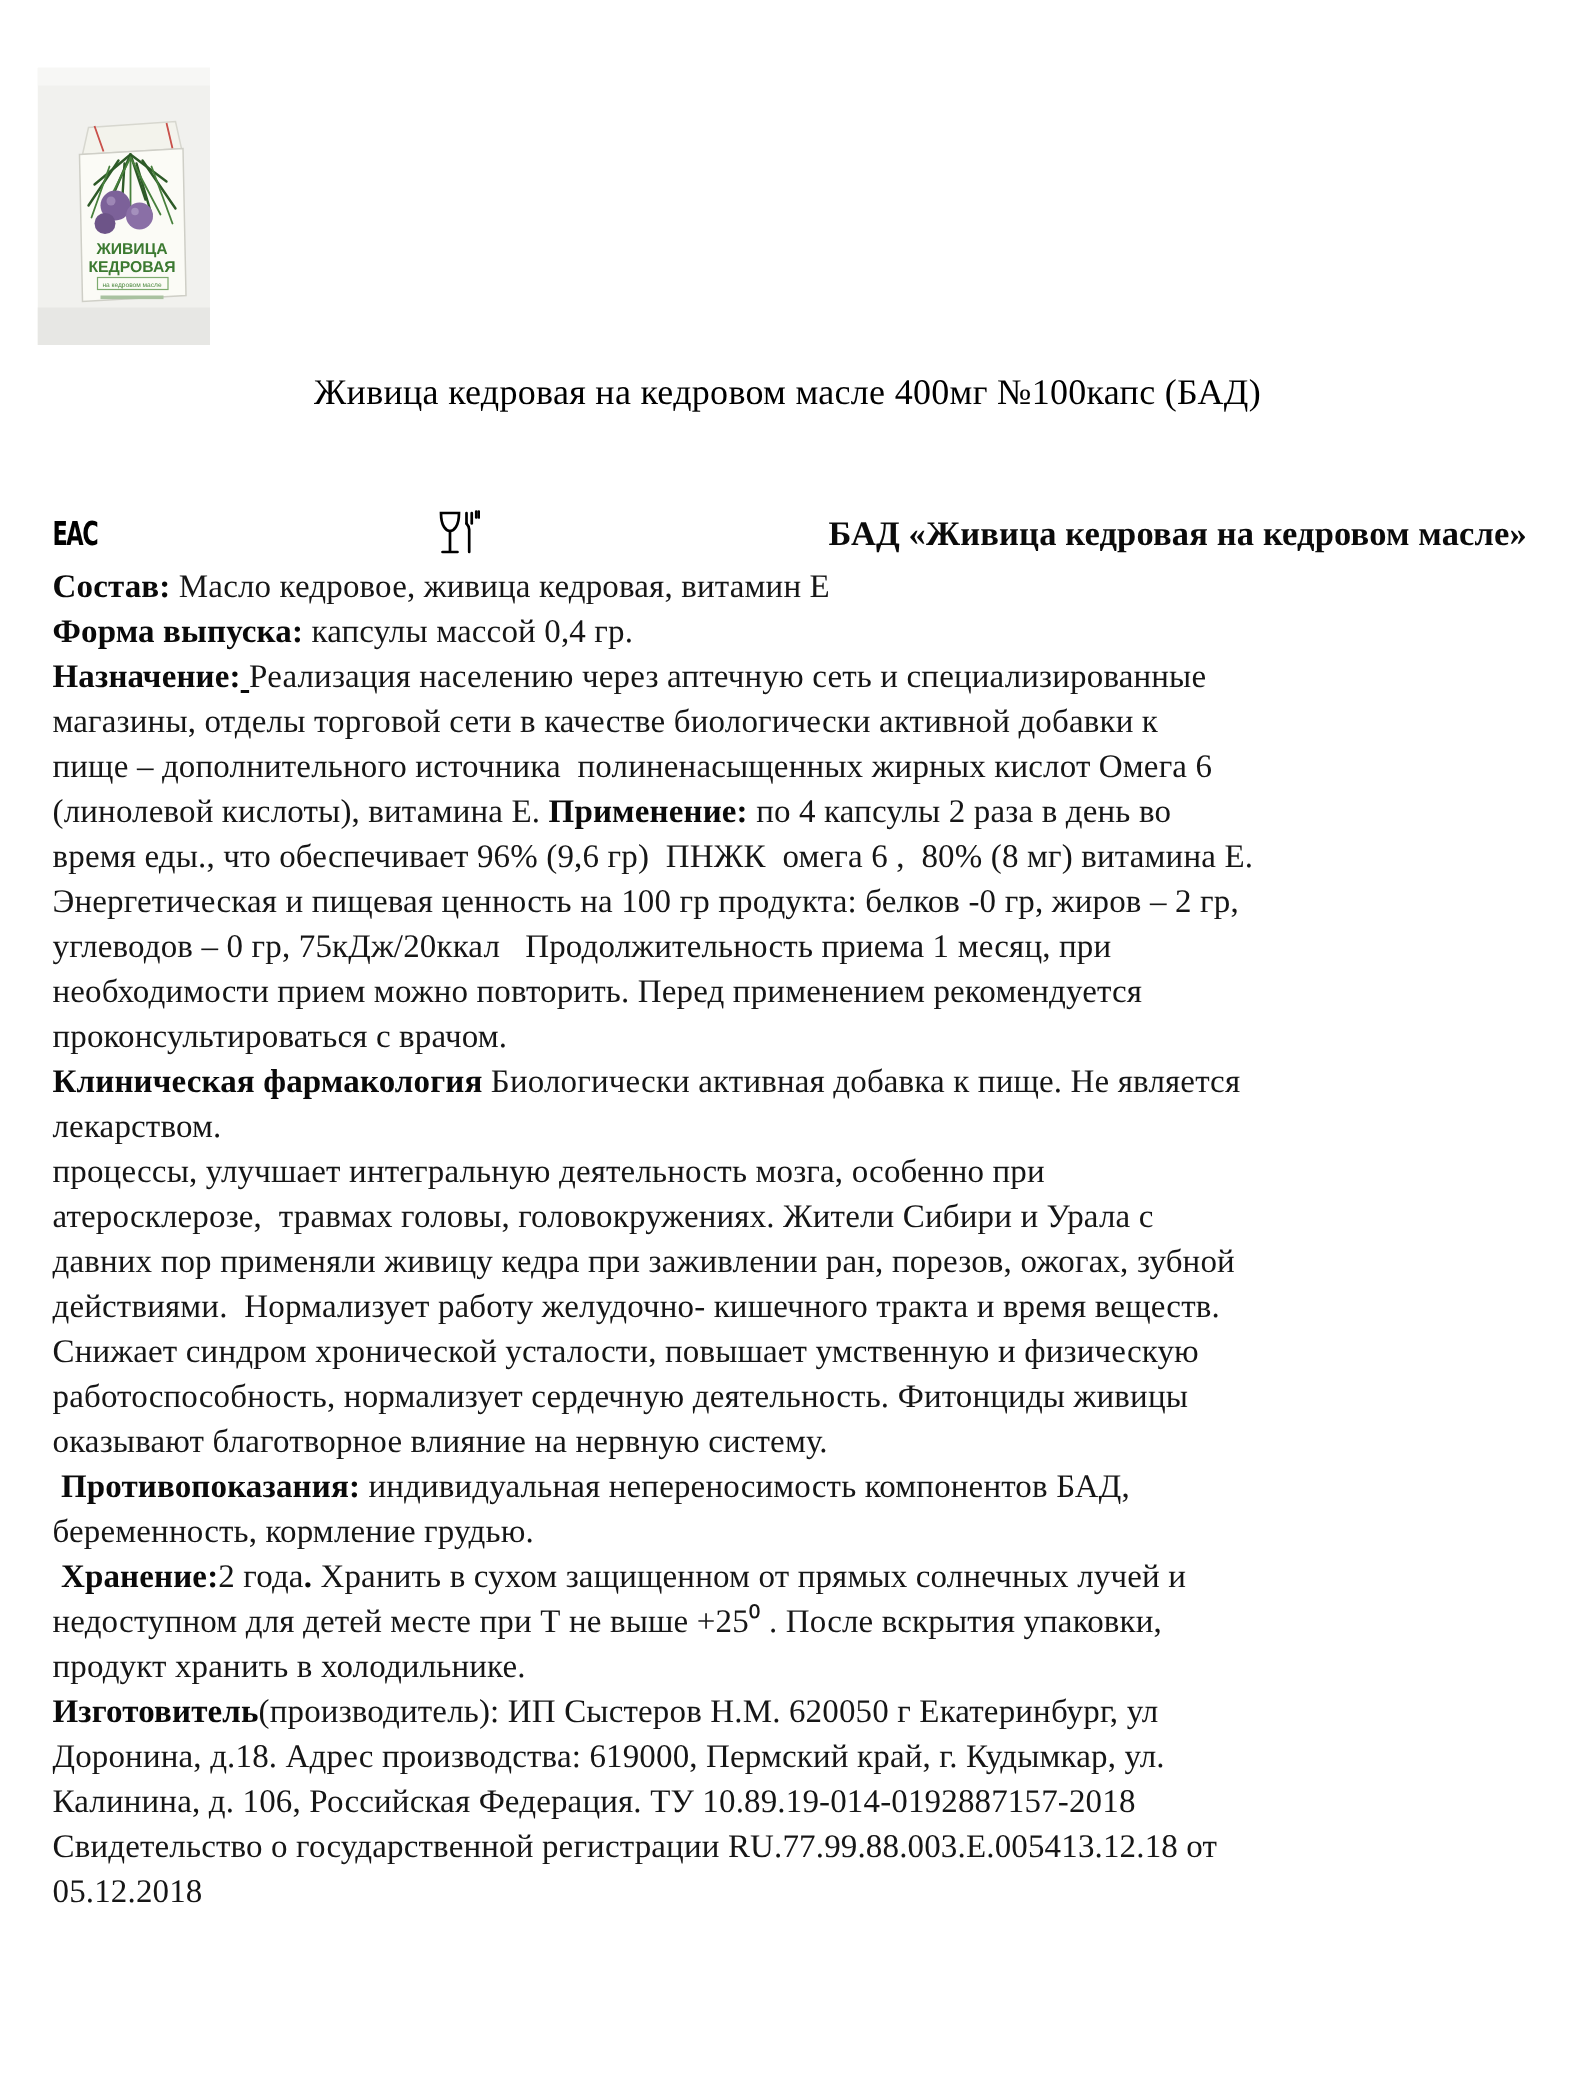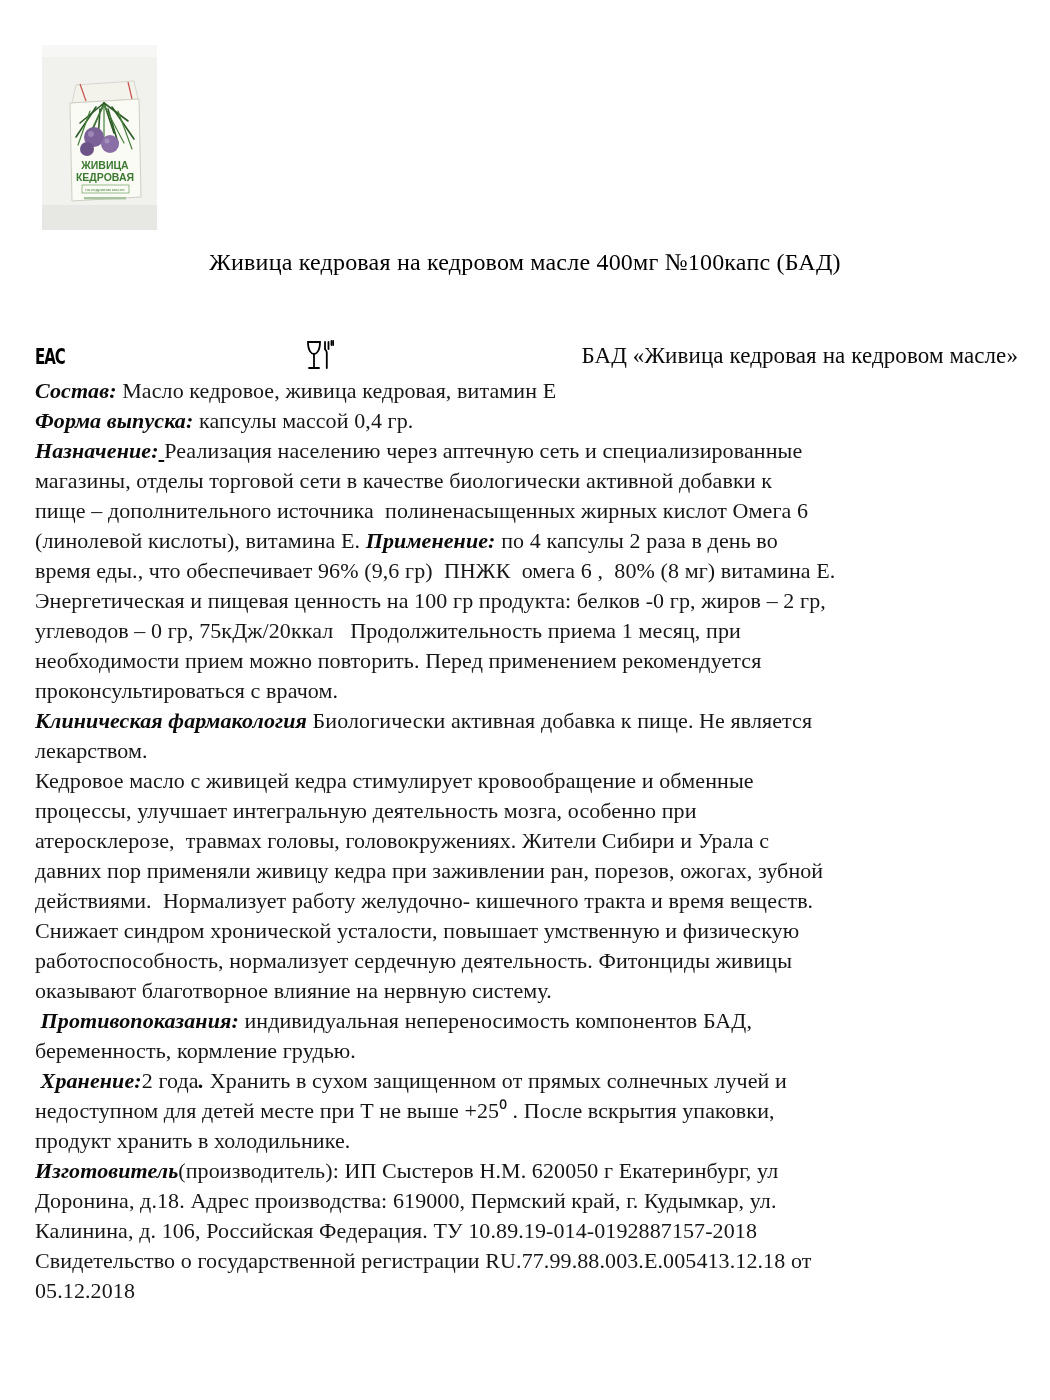--- a/index.html
+++ b/index.html
@@ -5,21 +5,21 @@
   * { margin:0; padding:0; box-sizing:border-box; }
   html,body { width:1050px; height:1400px; }
   body {
     background:#ffffff;
     font-family:"Liberation Serif", serif;
     color:#141414;
     position:relative;
     overflow:hidden;
   }
   .photo {
-    position:absolute; left:42px; top:45px; width:127px; height:185px;
+    position:absolute; left:25px; top:45px; width:127px; height:185px;
   }
   .photo svg { display:block; width:115px; height:185px; }
   .doc-title {
     position:absolute; left:0; top:249px; width:100%;
     text-align:center; font-weight:normal; font-size:24px; color:#000;
     letter-spacing:0.2px;
   }
   .doc {
     position:absolute; left:35px; top:336px; width:983px;
   }
@@ -32,29 +32,29 @@
   }
   .eac-wrap { width:36px; overflow:visible; flex:0 0 auto; }
   .eac {
     font-family:"DejaVu Sans", sans-serif; font-weight:bold;
     font-size:22px; letter-spacing:-1.5px; color:#000;
     transform:scaleX(0.68); transform-origin:left center;
     white-space:nowrap;
   }
   .gficon { flex:0 0 auto; margin-left:2px; }
   .badtext {
-    font-size:23px; font-weight:normal; margin-left:16px; color:#0b0b0b;
+    font-size:23px; font-weight:bold; margin-left:16px; color:#0b0b0b;
     letter-spacing:0.1px;
   }
   .lines {}
   .line {
     font-size:22px; line-height:30px; white-space:pre; color:#161616;
     letter-spacing:0.1px;
   }
-  .line .b { font-weight:bold; color:#0a0a0a;font-style:italic; }
+  .line .b { font-weight:bold; color:#0a0a0a; }
   .line .u { text-decoration:underline; }
 </style>
 </head>
 <body>
 
 <div class="photo">
   <svg viewBox="0 0 115 185" xmlns="http://www.w3.org/2000/svg">
     <rect x="0" y="0" width="115" height="185" fill="#f1f1ee"></rect>
     <rect x="0" y="0" width="115" height="12" fill="#f7f7f5"></rect>
     <rect x="0" y="160" width="115" height="25" fill="#e7e7e4"></rect>
@@ -129,21 +129,20 @@
       <div class="line"><span>магазины, отделы торговой сети в качестве биологически активной добавки к</span></div>
       <div class="line"><span>пище – дополнительного источника  полиненасыщенных жирных кислот Омега 6</span></div>
       <div class="line"><span>(линолевой кислоты), витамина Е. </span><span class="b">Применение:</span><span> по 4 капсулы 2 раза в день во</span></div>
       <div class="line"><span>время еды., что обеспечивает 96% (9,6 гр)  ПНЖК  омега 6 ,  80% (8 мг) витамина Е.</span></div>
       <div class="line"><span>Энергетическая и пищевая ценность на 100 гр продукта: белков -0 гр, жиров – 2 гр,</span></div>
       <div class="line"><span>углеводов – 0 гр, 75кДж/20ккал   Продолжительность приема 1 месяц, при</span></div>
       <div class="line"><span>необходимости прием можно повторить. Перед применением рекомендуется</span></div>
       <div class="line"><span>проконсультироваться с врачом.</span></div>
       <div class="line"><span class="b">Клиническая фармакология</span><span> Биологически активная добавка к пище. Не является</span></div>
       <div class="line"><span>лекарством.</span></div>
-      <div class="line"><span>Кедровое масло с живицей кедра стимулирует кровообращение и обменные</span></div>
       <div class="line"><span>процессы, улучшает интегральную деятельность мозга, особенно при</span></div>
       <div class="line"><span>атеросклерозе,  травмах головы, головокружениях. Жители Сибири и Урала с</span></div>
       <div class="line"><span>давних пор применяли живицу кедра при заживлении ран, порезов, ожогах, зубной</span></div>
       <div class="line"><span>действиями.  Нормализует работу желудочно- кишечного тракта и время веществ.</span></div>
       <div class="line"><span>Снижает синдром хронической усталости, повышает умственную и физическую</span></div>
       <div class="line"><span>работоспособность, нормализует сердечную деятельность. Фитонциды живицы</span></div>
       <div class="line"><span>оказывают благотворное влияние на нервную систему.</span></div>
       <div class="line"><span> </span><span class="b">Противопоказания:</span><span> индивидуальная непереносимость компонентов БАД,</span></div>
       <div class="line"><span>беременность, кормление грудью.</span></div>
       <div class="line"><span> </span><span class="b">Хранение:</span><span>2 года</span><span class="b">.</span><span> Хранить в сухом защищенном от прямых солнечных лучей и</span></div>

